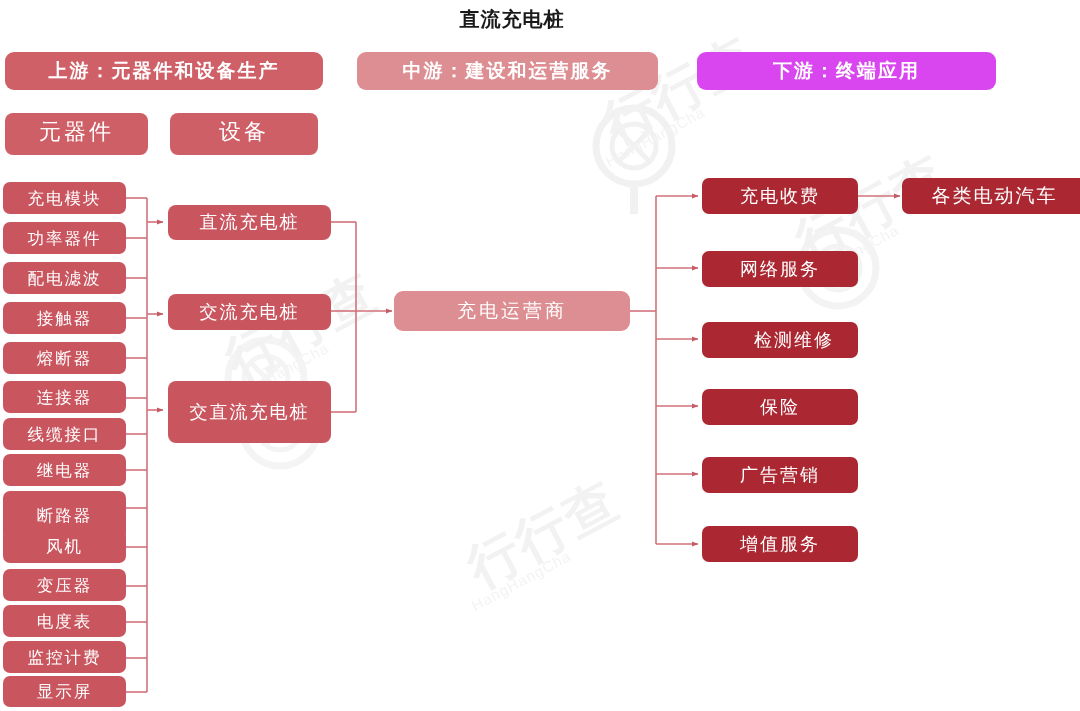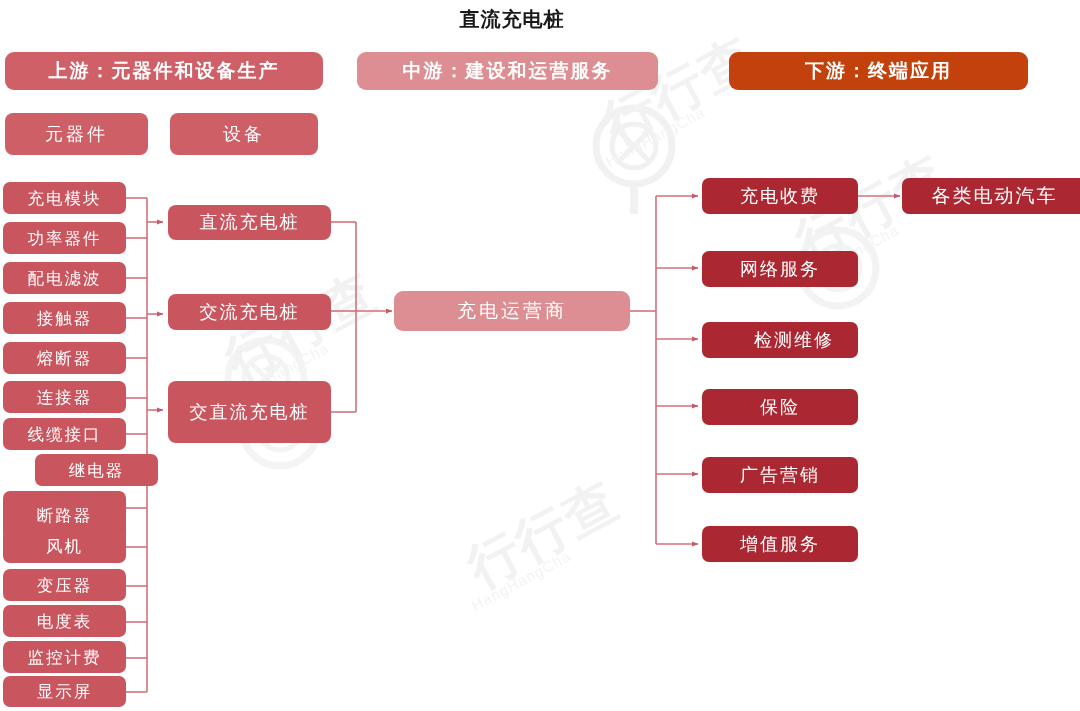--- a/index.html
+++ b/index.html
@@ -71,23 +71,23 @@
     color: #ffffff;
     text-align: center;
     line-height: 1.15;
     letter-spacing: 1px;
     padding: 0 4px;
   }
 
   .hdr      { border-radius: 9px; font-size: 19px; font-weight: 700; letter-spacing: 2px; }
   .hdr-up   { background: #d06068; }
   .hdr-mid  { background: #dd8e92; }
-  .hdr-down { background: #c2410c; margin-left: 32px; }
-
-  .cat      { background: #cf5f67; font-size: 18px; border-radius: 8px; letter-spacing: 3px; }
+  .hdr-down { background: #d946ef; }
+
+  .cat      { background: #cf5f67; font-size: 22px; border-radius: 8px; letter-spacing: 3px; font-family: Liberation Mono, monospace; }
 
   .leftbox  { background: #c9555f; font-size: 16.5px; border-radius: 7px; letter-spacing: 2px; }
 
   .midbox   { background: #c9555f; font-size: 18px; border-radius: 8px; letter-spacing: 2px; }
 
   .operator { background: #dd8e92; font-size: 19px; border-radius: 9px; letter-spacing: 3px; }
 
   .rightbox { background: #ab2832; font-size: 18px; border-radius: 7px; letter-spacing: 2px; }
 
   .endbox   { background: #ab2832; font-size: 19px; border-radius: 7px; letter-spacing: 2px; }
@@ -208,21 +208,21 @@
   <div class="box cat" style="left:5px;   top:113px; width:143px; height:42px;">元器件</div>
   <div class="box cat" style="left:170px; top:113px; width:148px; height:42px;">设备</div>
 
   <div class="box leftbox" style="left:3px; top:182px; width:123px; height:32px;">充电模块</div>
   <div class="box leftbox" style="left:3px; top:222px; width:123px; height:32px;">功率器件</div>
   <div class="box leftbox" style="left:3px; top:262px; width:123px; height:32px;">配电滤波</div>
   <div class="box leftbox" style="left:3px; top:302px; width:123px; height:32px;">接触器</div>
   <div class="box leftbox" style="left:3px; top:381px; width:123px; height:32px;">连接器</div>
   <div class="box leftbox" style="left:3px; top:342px; width:123px; height:32px;">熔断器</div>
   <div class="box leftbox" style="left:3px; top:418px; width:123px; height:32px;">线缆接口</div>
-  <div class="box leftbox" style="left:3px; top:454px; width:123px; height:32px;margin-left:32px;">继电器</div>
+  <div class="box leftbox" style="left:3px; top:454px; width:123px; height:32px;">继电器</div>
   <div class="box leftbox" style="left:3px; top:491px; width:123px; height:49px;">断路器</div>
   <div class="box leftbox" style="left:3px; top:529px; width:123px; height:34px;">风机</div>
   <div class="box leftbox" style="left:3px; top:569px; width:123px; height:32px;">变压器</div>
   <div class="box leftbox" style="left:3px; top:605px; width:123px; height:32px;">电度表</div>
   <div class="box leftbox" style="left:3px; top:641px; width:123px; height:32px;">监控计费</div>
   <div class="box leftbox" style="left:3px; top:676px; width:123px; height:31px;">显示屏</div>
 
   <div class="box midbox" style="left:168px; top:205px; width:163px; height:35px;">直流充电桩</div>
   <div class="box midbox" style="left:168px; top:294px; width:163px; height:36px;">交流充电桩</div>
   <div class="box midbox" style="left:168px; top:381px; width:163px; height:62px;">交直流充电桩</div>

